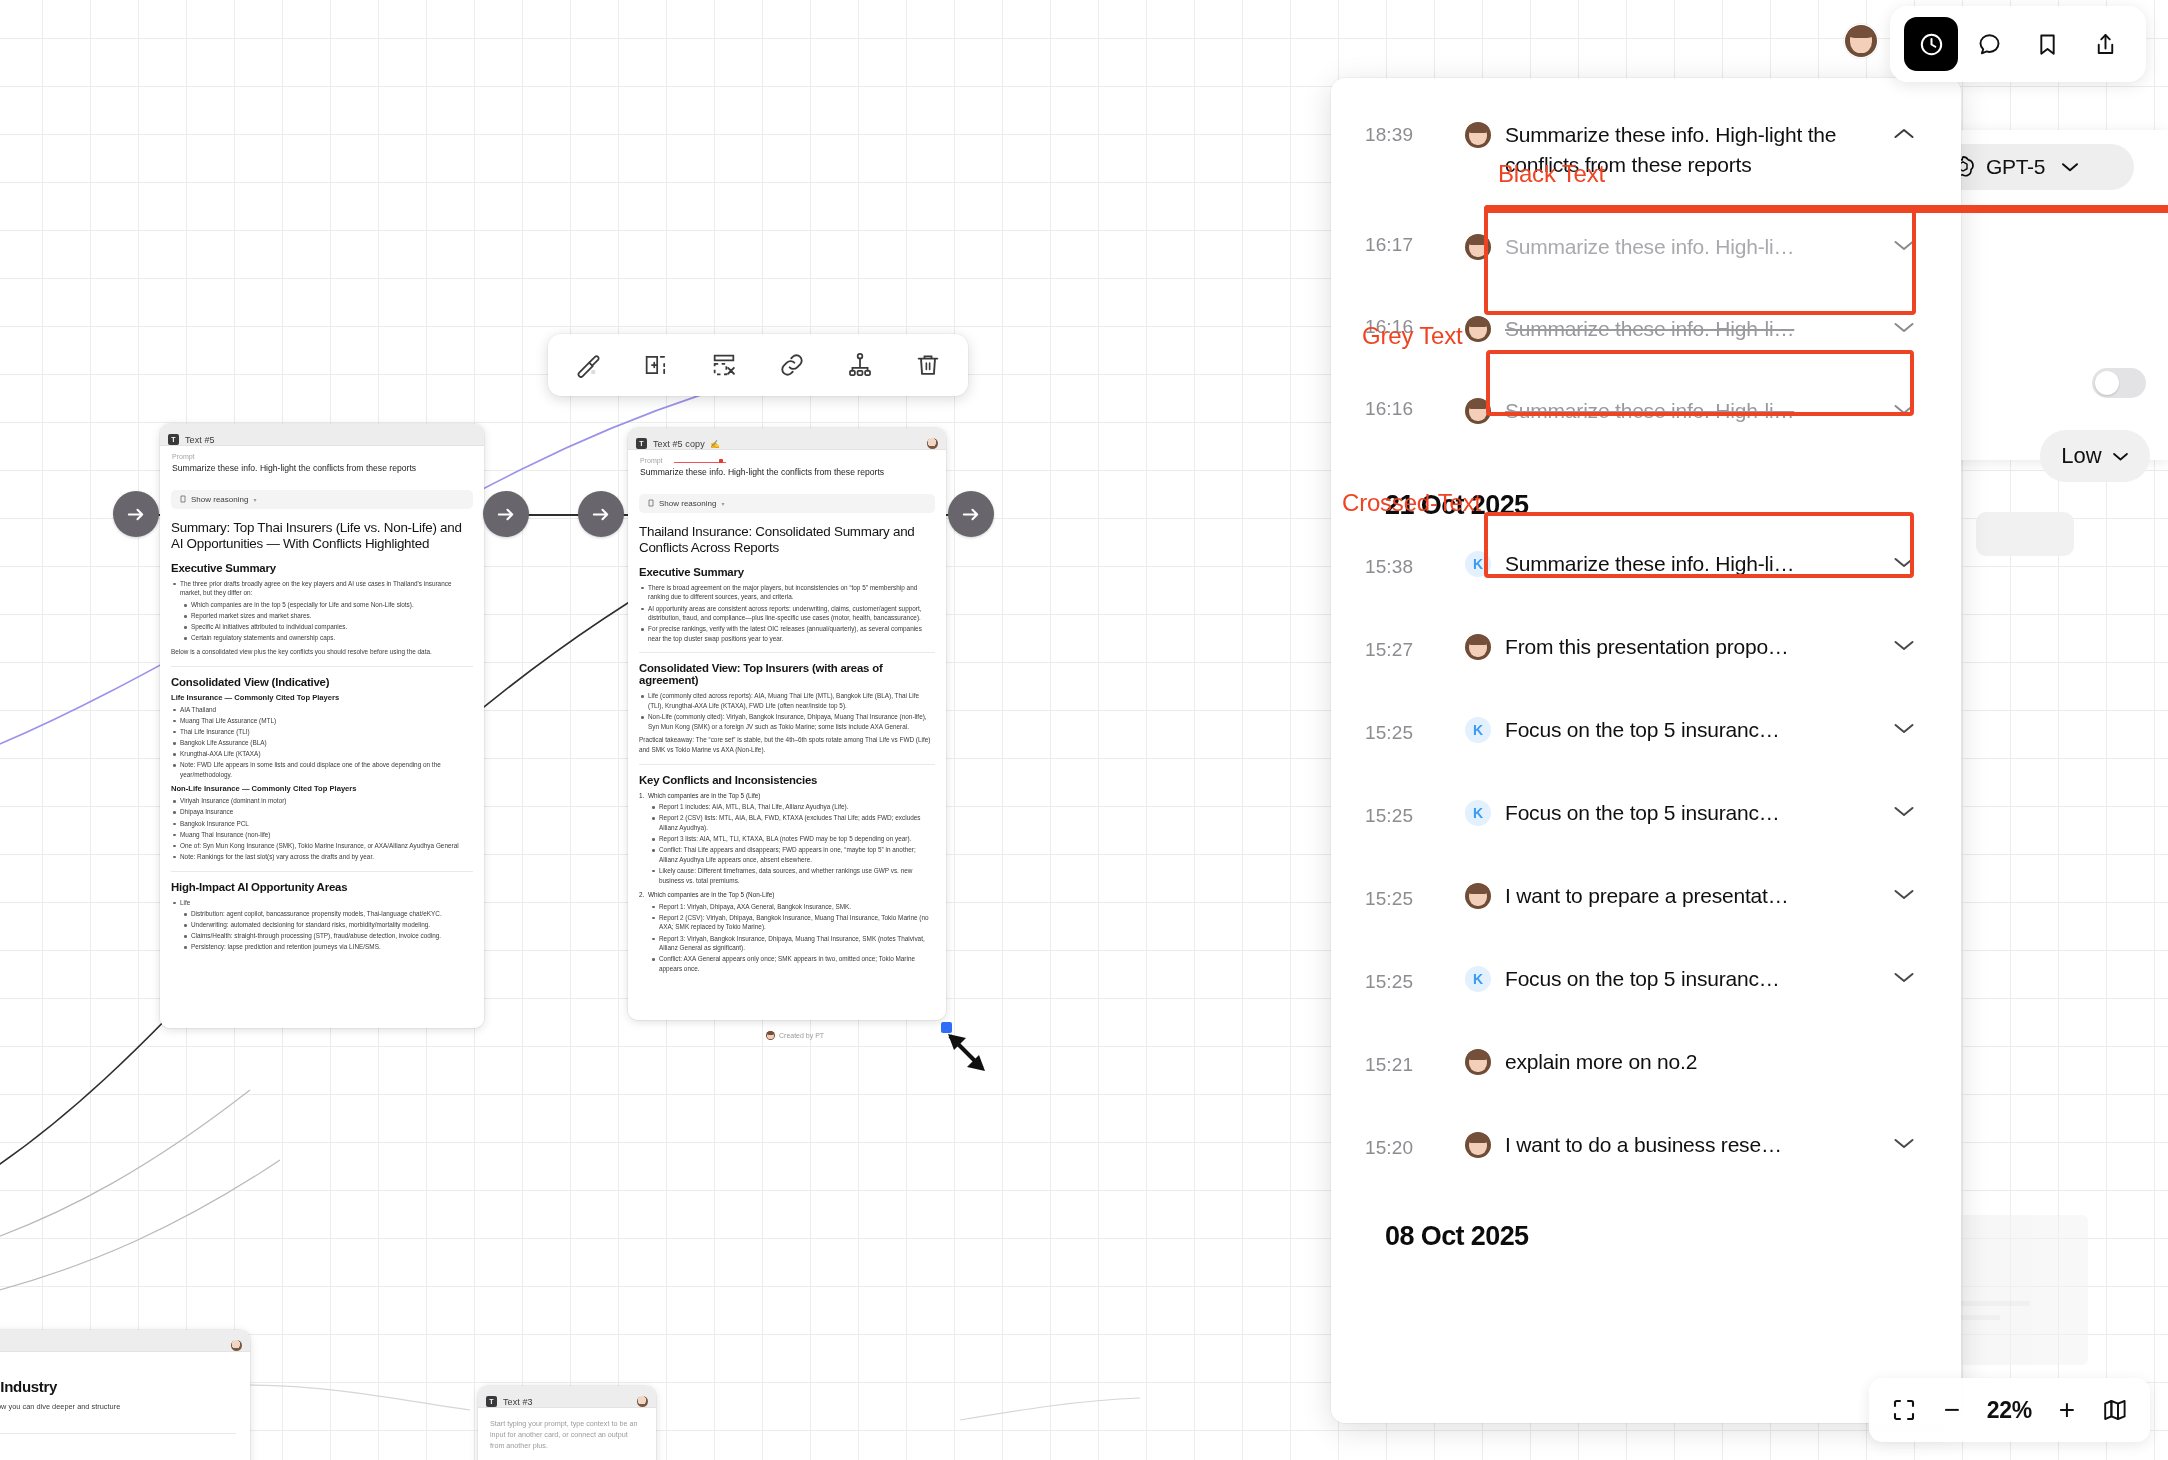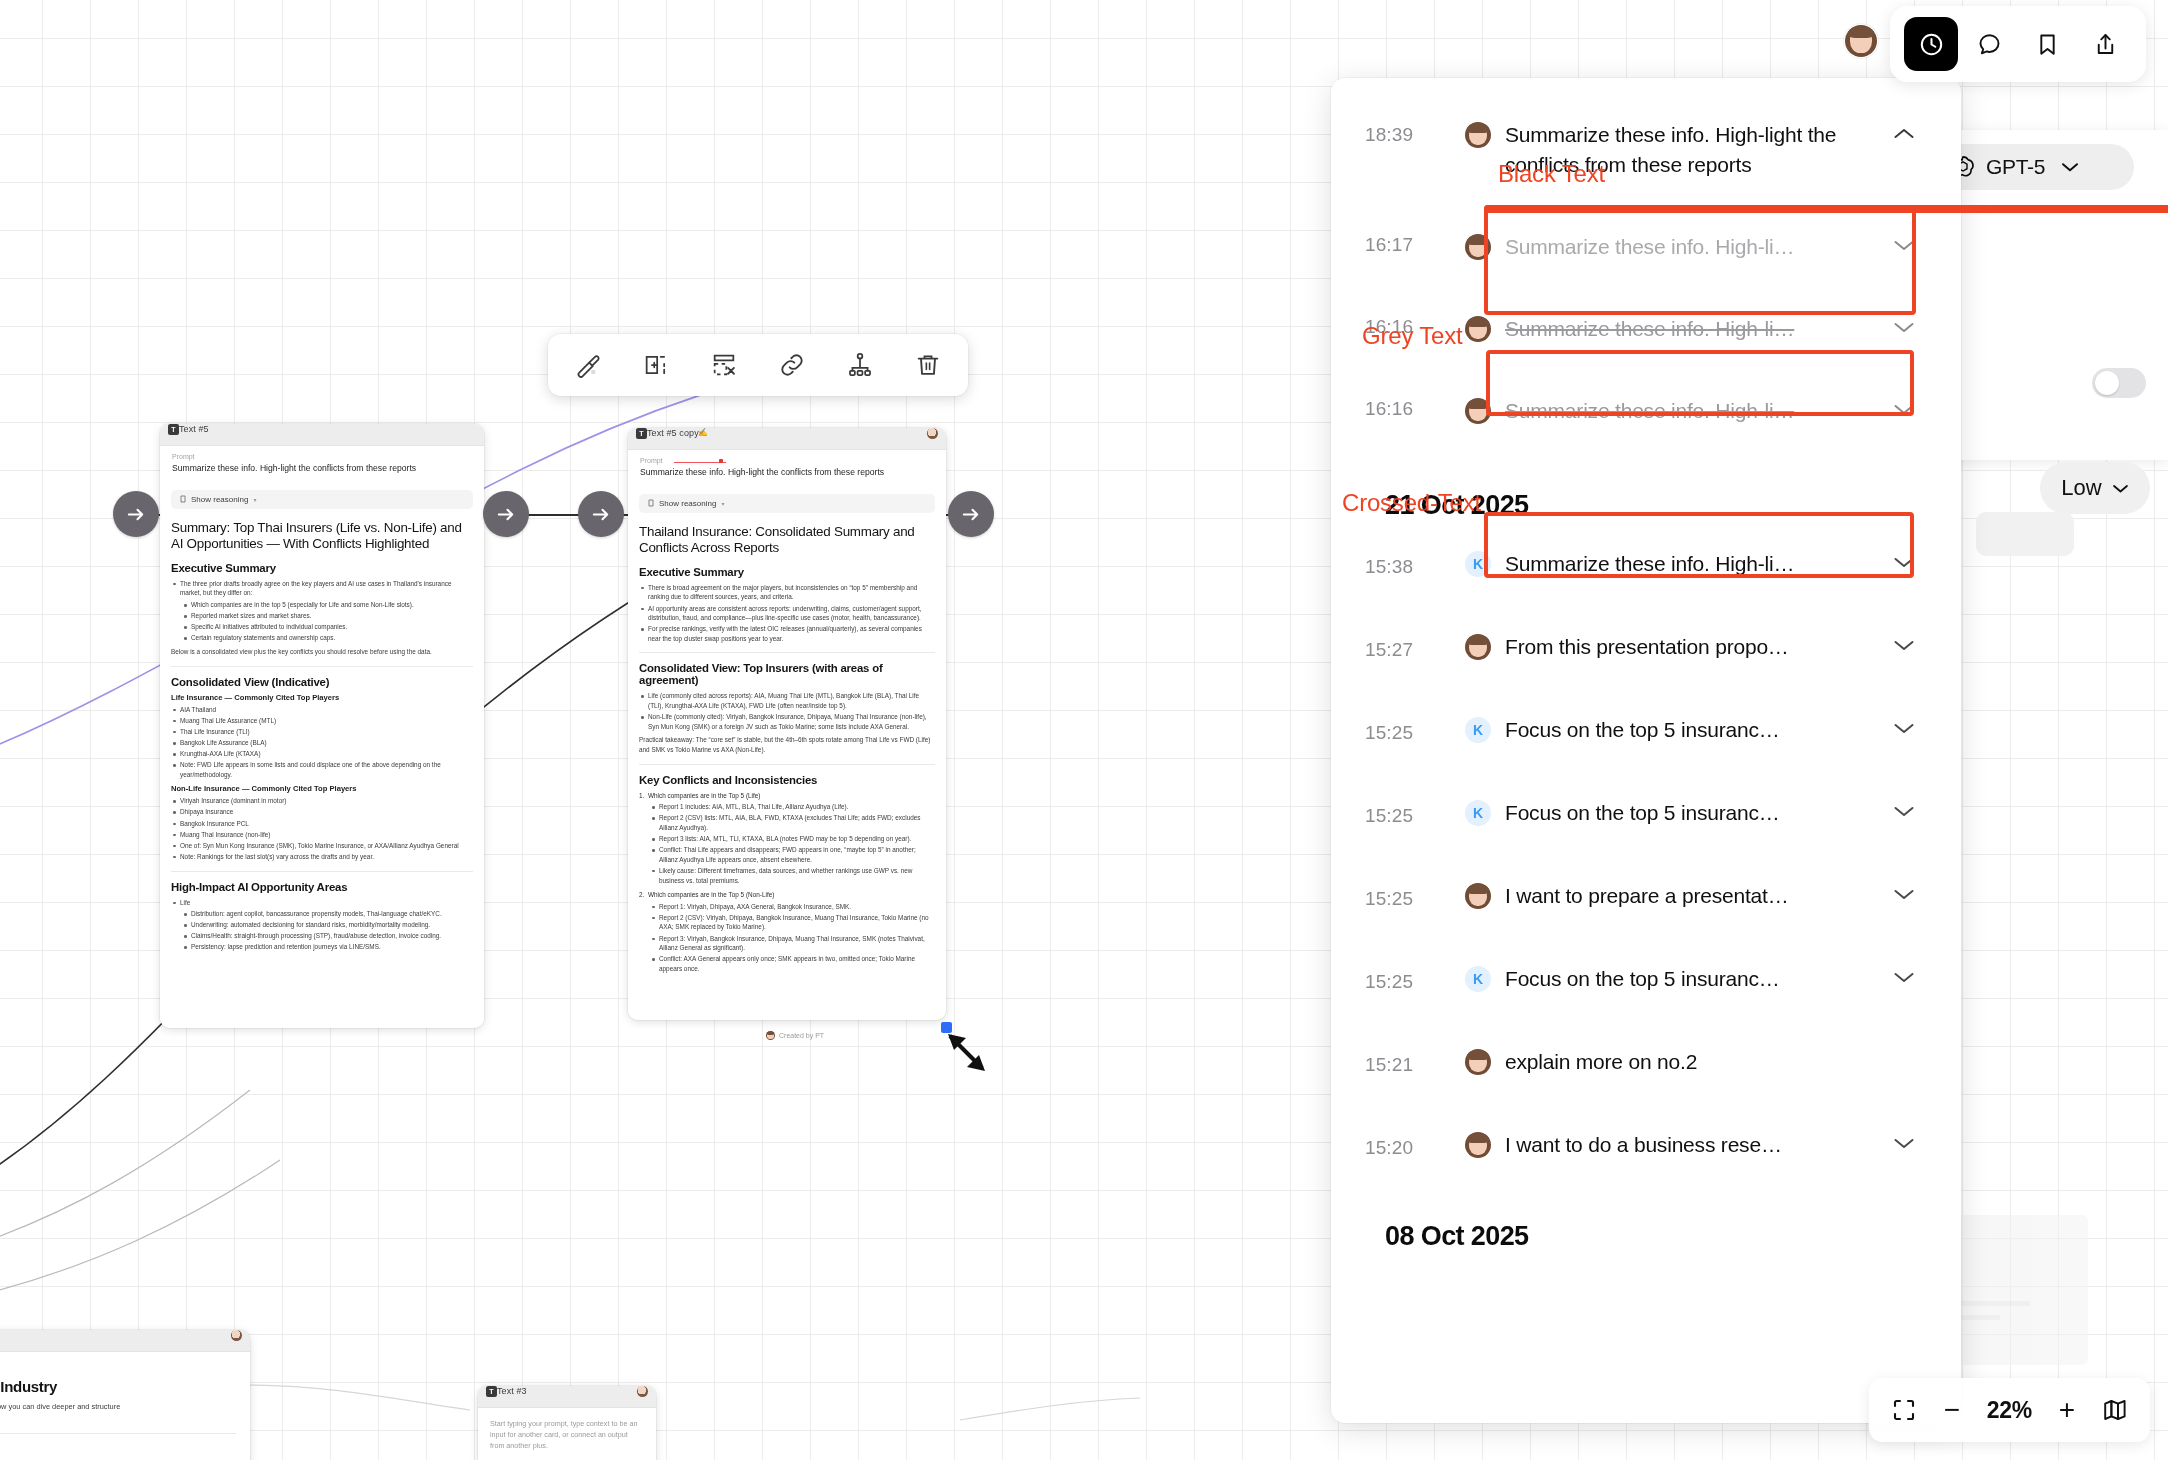--- a/index.html
+++ b/index.html
@@ -26,21 +26,21 @@
   .card {
     position: absolute;
     background: #fff;
     border-radius: 10px;
     box-shadow: 0 2px 10px rgba(0,0,0,.13), 0 0 0 1px rgba(0,0,0,.045);
     overflow: hidden;
   }
   .card-head {
     height: 22px;
     background: #ededee;
-    display: flex; align-items: flex-start; gap: 0;
+    display: flex; align-items: flex-end; gap: 6px;
     padding: 0 8px;
     border-bottom: 1px solid #e3e3e3;
   }
   .card-head .t-badge {
     width: 11px; height: 11px; border-radius: 2px;
     background: #3a3a3c; color: #fff;
     font-size: 7px; line-height: 11px; text-align: center; font-weight: 700;
     flex: none;
   }
   .card-head .title { font-size: 9px; color: #3b3b3d; letter-spacing: .1px; }
@@ -210,21 +210,21 @@
   .toggle .knob {
     position: absolute; left: 3px; top: 3px;
     width: 24px; height: 24px; border-radius: 50%;
     background: #fff; box-shadow: 0 1px 2px rgba(0,0,0,.18);
   }
   .low-pill {
     position: absolute; right: 18px; top: 300px;
     height: 52px; min-width: 110px;
     background: #f0f0f1; border-radius: 26px;
     display: flex; align-items: center; justify-content: center; gap: 10px;
-    padding: 0 20px; cursor: pointer; margin-top: 32px;
+    padding: 0 20px; cursor: pointer;
   }
   .low-pill .name { font-size: 22px; color: #111; font-weight: 500; }
   .lock-row {
     position: absolute; left: 24px; top: 382px;
     display: flex; align-items: center; gap: 12px;
   }
   .lock-row .lockbox { width: 22px; height: 22px; }
   .lock-row .ghost-pill { width: 98px; height: 44px; border-radius: 10px; background: #f1f1f2; }
 
   

